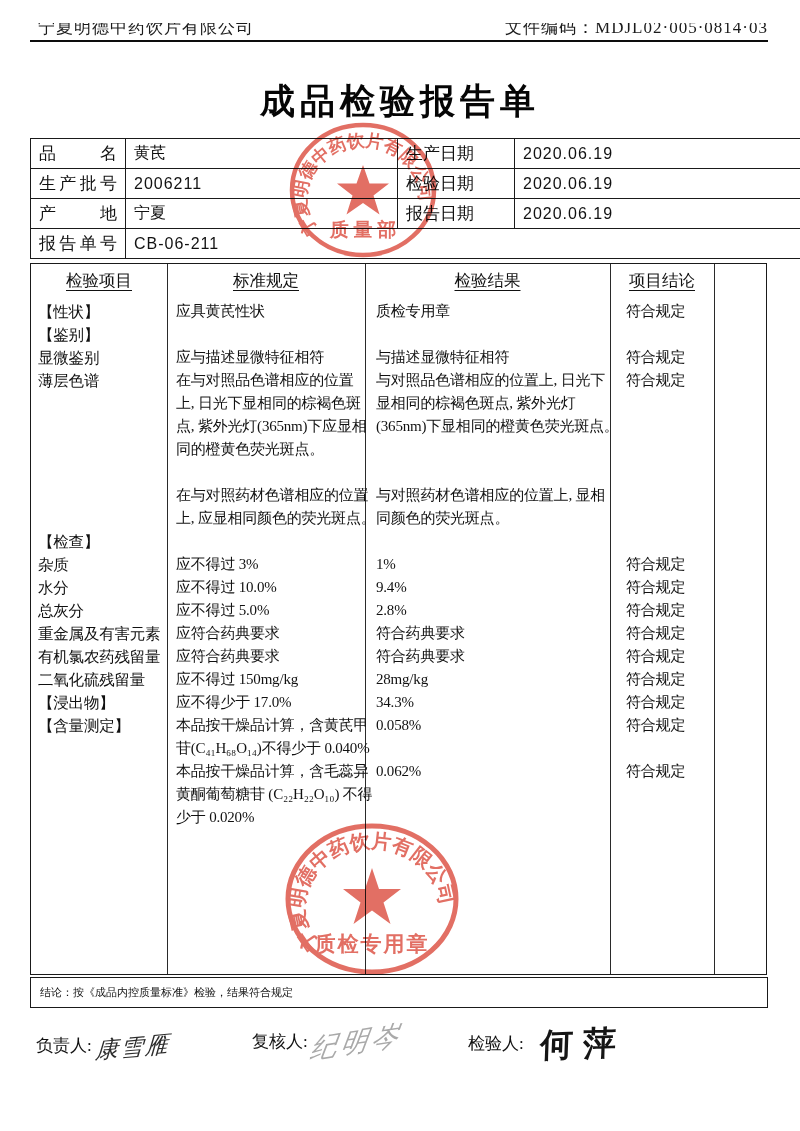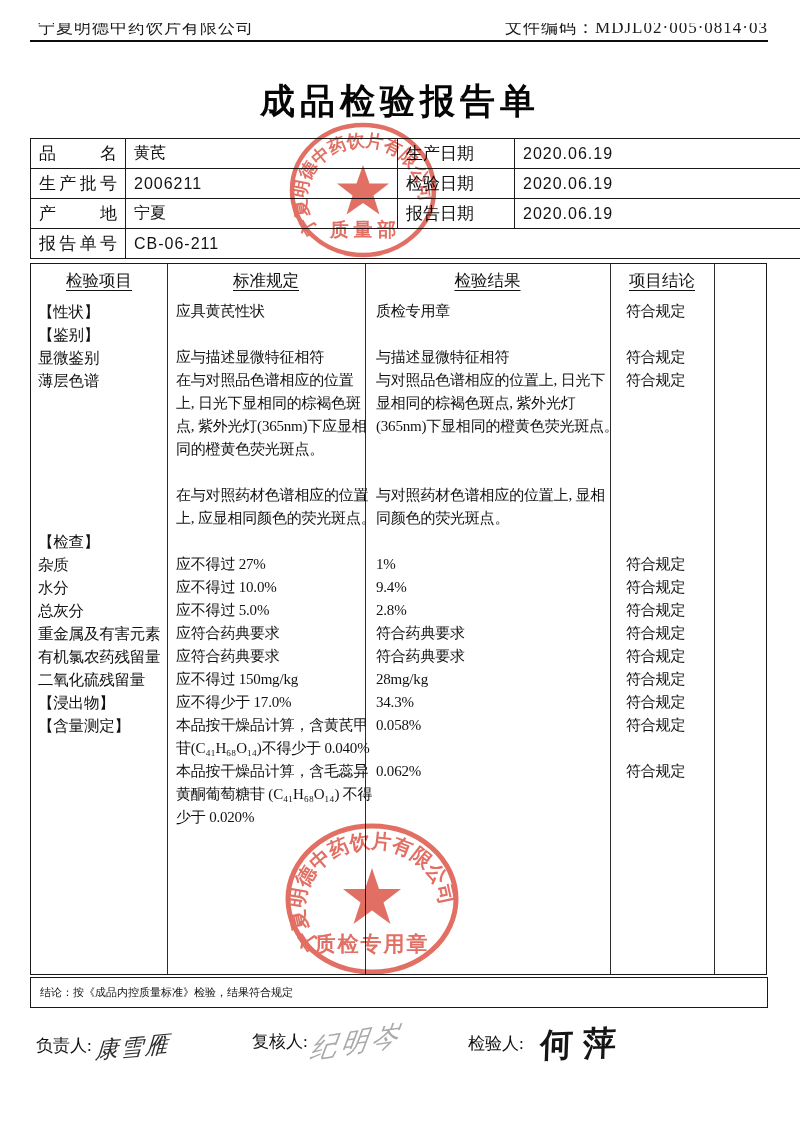--- a/index.html
+++ b/index.html
@@ -170,21 +170,21 @@
         <div class="c c2">上, 应显相同颜色的荧光斑点。</div>
         <div class="c c3">同颜色的荧光斑点。</div>
         <div class="c c4"></div>
         <div class="c c5"></div>
         <div class="c c1">【检查】</div>
         <div class="c c2"></div>
         <div class="c c3"></div>
         <div class="c c4"></div>
         <div class="c c5"></div>
         <div class="c c1">杂质</div>
-        <div class="c c2">应不得过 27%</div>
+        <div class="c c2">应不得过 3%</div>
         <div class="c c3">1%</div>
         <div class="c c4">符合规定</div>
         <div class="c c5"></div>
         <div class="c c1">水分</div>
         <div class="c c2">应不得过 10.0%</div>
         <div class="c c3">9.4%</div>
         <div class="c c4">符合规定</div>
         <div class="c c5"></div>
         <div class="c c1">总灰分</div>
         <div class="c c2">应不得过 5.0%</div>
@@ -220,21 +220,21 @@
         <div class="c c2">苷(C₄₁H₆₈O₁₄)不得少于 0.040%</div>
         <div class="c c3"></div>
         <div class="c c4"></div>
         <div class="c c5"></div>
         <div class="c c1"></div>
         <div class="c c2">本品按干燥品计算，含毛蕊异</div>
         <div class="c c3">0.062%</div>
         <div class="c c4">符合规定</div>
         <div class="c c5"></div>
         <div class="c c1"></div>
-        <div class="c c2">黄酮葡萄糖苷 (C₄₁H₆₈O₁₄) 不得</div>
+        <div class="c c2">黄酮葡萄糖苷 (C₂₂H₂₂O₁₀) 不得</div>
         <div class="c c3"></div>
         <div class="c c4"></div>
         <div class="c c5"></div>
         <div class="c c1"></div>
         <div class="c c2">少于 0.020%</div>
         <div class="c c3"></div>
         <div class="c c4"></div>
         <div class="c c5"></div>
       </div>
   </div>

